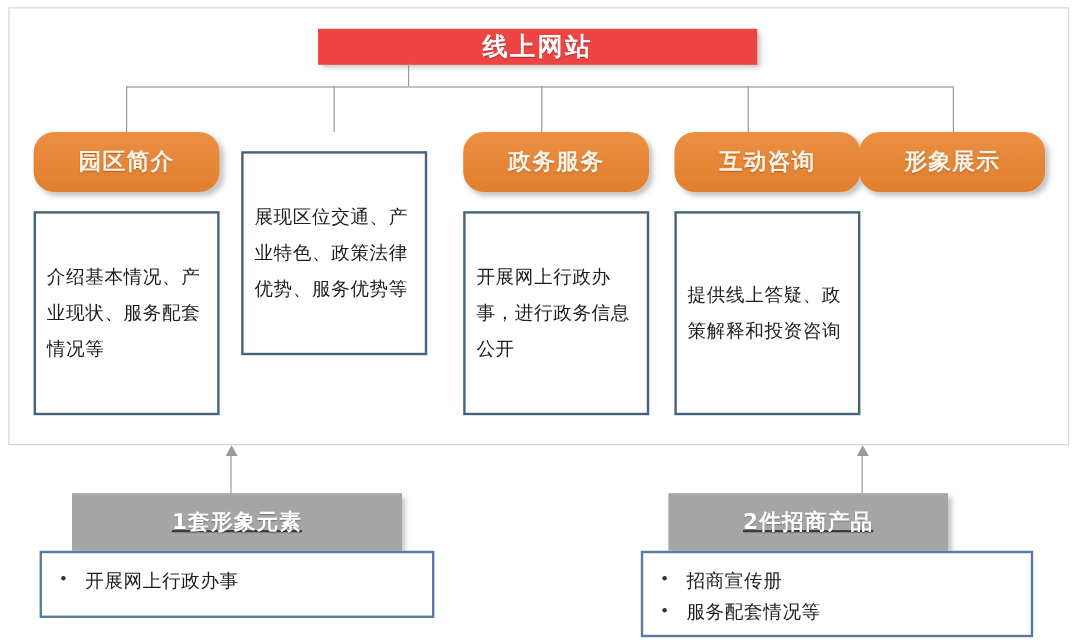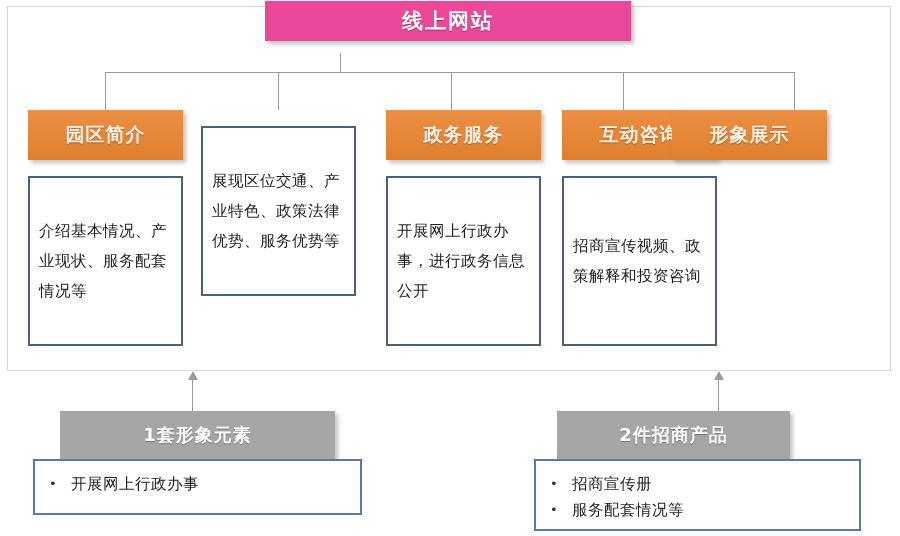--- a/index.html
+++ b/index.html
@@ -24,24 +24,24 @@
     height: 365px;
     border: 1px solid #d6d6d6;
     background: #ffffff;
     box-sizing: border-box;
   }
 
   
   #root-node {
     position: absolute;
     left: 265px;
-    top: 1px;
+    top: 24px;
     width: 366px;
-    height: 40px;
-    background: #ec4899;
+    height: 30px;
+    background: #ef4444;
     box-shadow: 3px 3px 4px rgba(120,120,120,0.45);
     display: flex;
     align-items: center;
     justify-content: center;
   }
   #root-node .node-label {
     color: #ffffff;
     font-size: 21px;
     font-weight: bold;
     letter-spacing: 2px;
@@ -59,32 +59,33 @@
   
   .column {
     position: absolute;
     top: 110px;
     width: 155px;
   }
   .col-0 { left: 28px; }
   .col-1 { left: 201px; }
   .col-2 { left: 374px; padding-left: 12px; }
   .col-3 { left: 546px; padding-left: 16px; }
-  .col-4 { left: 672px; }
+  .col-4 { left: 716px; }
 
   
   .head-box {
     height: 50px;
     background: #e8883a;
     background: linear-gradient(180deg,#ec8f42 0%, #e07f2e 100%);
     box-shadow: 3px 3px 4px rgba(140,140,140,0.5);
     display: flex;
     align-items: center;
     justify-content: center;
     box-sizing: border-box;
+    border-radius: 17px;
   }
   .head-box .node-label {
     color: #fdf3e8;
     font-size: 19px;
     font-weight: bold;
     letter-spacing: 1px;
     text-shadow: 0 1px 1px rgba(110,60,10,0.5);
   }
 
   
@@ -117,21 +118,21 @@
   }
   .arrow-head {
     position: absolute;
     width: 0; height: 0;
     border-left: 5px solid transparent;
     border-right: 5px solid transparent;
     border-bottom: 9px solid #9a9a9a;
   }
 
   
-  .bottom-group { position: absolute; }
+  .bottom-group { position: absolute; text-decoration: underline; }
   .grp-left  { left: 60px;  top: 411px; width: 275px; }
   .grp-right { left: 557px; top: 411px; width: 233px; }
 
   .grey-box {
     height: 48px;
     background: #a6a6a6;
     box-shadow: 3px 3px 4px rgba(150,150,150,0.55);
     display: flex;
     align-items: center;
     justify-content: center;
@@ -213,21 +214,21 @@
   <div class="desc-box">
     <span class="node-label">开展网上行政办事，进行政务信息公开</span>
   </div>
 </div>
 
 <div class="column col-3">
   <div class="head-box">
     <span class="node-label">互动咨询</span>
   </div>
   <div class="desc-box">
-    <span class="node-label">招商宣传视频、政策解释和投资咨询</span>
+    <span class="node-label">提供线上答疑、政策解释和投资咨询</span>
   </div>
 </div>
 
 <div class="column col-4">
   <div class="head-box">
     <span class="node-label">形象展示</span>
   </div>
 </div>
 
 <div class="arrow-wrap" style="left:188px; top:371px;">

